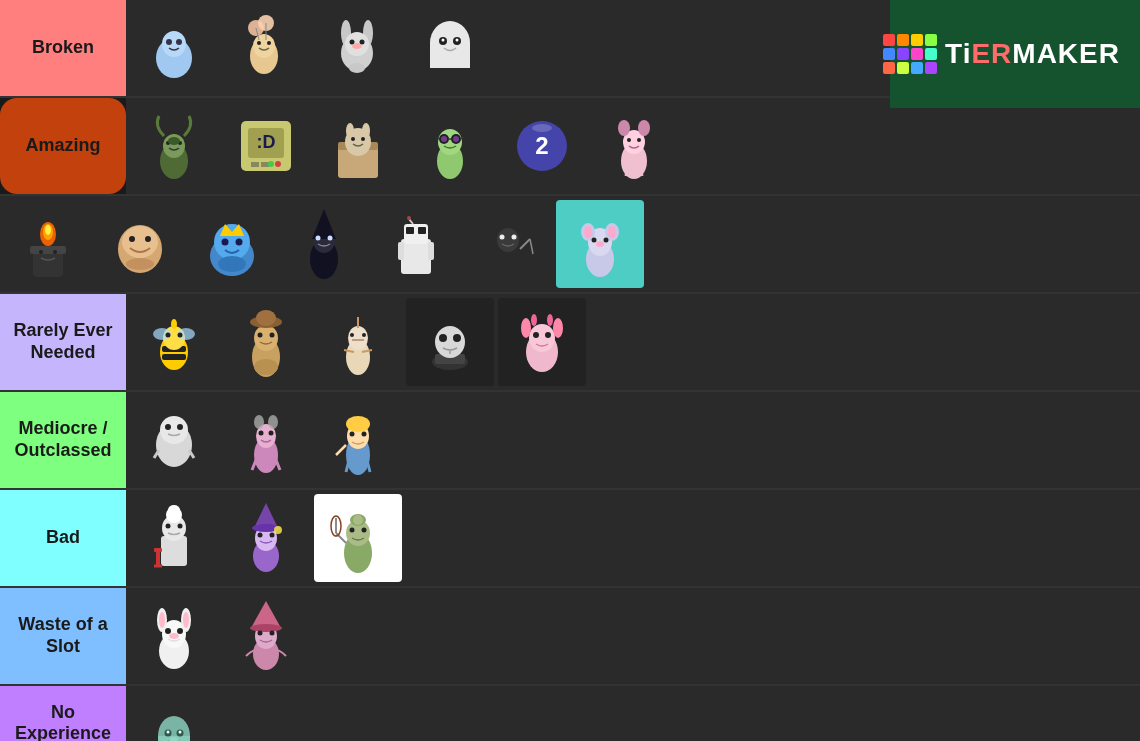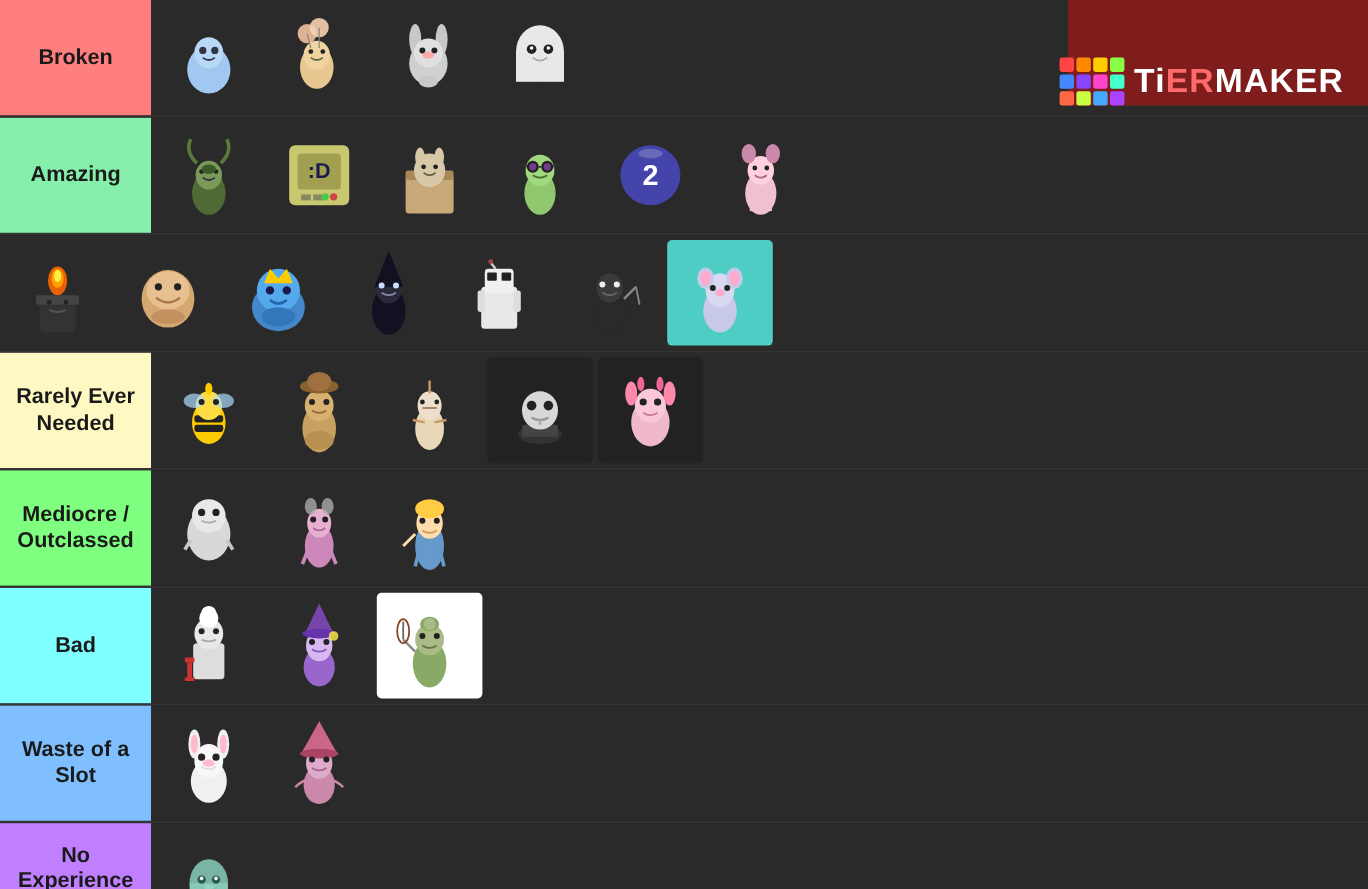--- a/index.html
+++ b/index.html
@@ -54,37 +54,37 @@
       display: flex;
       align-items: center;
       justify-content: center;
       overflow: hidden;
       position: relative;
       flex-shrink: 0;
     }
 
     
     .tier-broken { background-color: #ff7f7f; }
-    .tier-amazing { background-color: #86efac; }
+    .tier-amazing { background-color: #c2410c; border-radius: 17px; }
     .tier-alright { background-color: #ffdf7f; }
-    .tier-rarely { background-color: #fef9c3; }
+    .tier-rarely { background-color: #c4b5fd; }
     .tier-mediocre { background-color: #7fff7f; }
     .tier-bad { background-color: #7fffff; text-align: center; }
     .tier-waste { background-color: #7fbfff; }
     .tier-noexp { background-color: #bf7fff; }
 
     .logo-area {
       position: absolute;
       top: 0;
       right: 0;
       width: 250px;
-      height: 88px;
-      background: #7f1d1d;
+      height: 108px;
+      background: #14532d;
       display: flex;
-      align-items: flex-end;
+      align-items: center;
       justify-content: flex-end;
       padding-right: 20px;
       z-index: 10;
     }
 
     .tiermaker-logo {
       display: flex;
       align-items: center;
       gap: 8px;
     }

